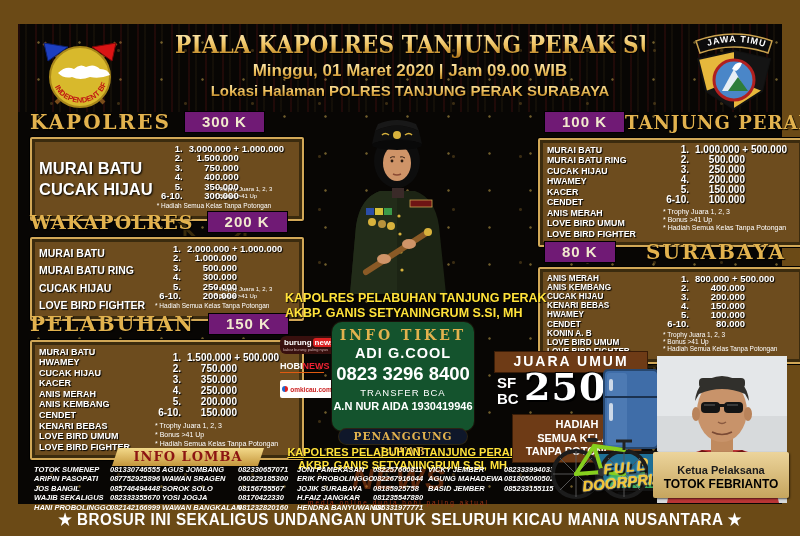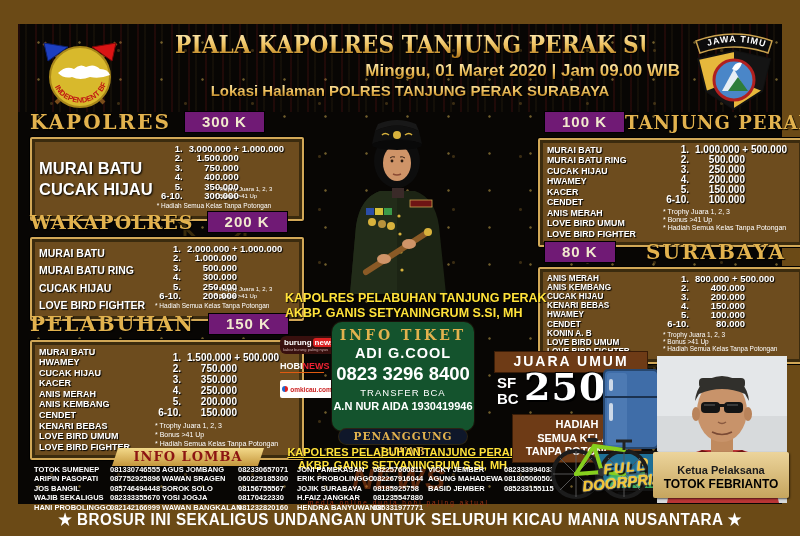--- a/index.html
+++ b/index.html
@@ -12,21 +12,21 @@
   .black-area::before{content:"";position:absolute;left:0;top:0;right:0;height:88px;
     background:repeating-linear-gradient(90deg,rgba(130,25,25,.35) 0 2px,transparent 2px 7px,rgba(210,160,70,.10) 7px 9px,transparent 9px 17px);
     opacity:.55;}
   .orn{position:absolute;opacity:.5;}
   .gold-grad{background:linear-gradient(180deg,#fff3c4 0%,#edbf5b 55%,#a76e12 100%);
     -webkit-background-clip:text;background-clip:text;color:transparent;
     filter:drop-shadow(1px 1px 0 rgba(0,0,0,.9));}
   #title{position:absolute;left:140px;top:30px;width:540px;text-align:center;
     font-family:"DejaVu Serif",serif;font-weight:bold;font-size:25px;white-space:nowrap;
     transform:scaleX(.87);transform-origin:center;}
-  #date-line{position:absolute;left:140px;top:61px;width:540px;text-align:right;
+  #date-line{position:absolute;left:140px;top:61px;width:540px;text-align:center;
     font-weight:bold;font-size:17px;}
   #loc-line{position:absolute;left:140px;top:82px;width:540px;text-align:center;
     font-weight:bold;font-size:15px;}
   #left-logo{position:absolute;left:24px;top:27px;}
   #right-logo{position:absolute;left:682px;top:25px;}
   
   .sec-head{position:absolute;display:flex;align-items:center;height:22px;}
   .sec-title{font-family:"DejaVu Serif",serif;font-weight:bold;color:#e2b24e;letter-spacing:2px;
     font-size:20px;text-shadow:1px 1px 1px #000;white-space:nowrap;}
   .fee-box{background:#701a75;color:#f2e9ce;border:1px solid #000;padding:0 17px;font-size:15px;
@@ -70,21 +70,21 @@
   .stack-notes{margin-top:3px;color:#fff;}
   #panel-pelabuhan .note{font-size:7px;line-height:9px;}
   #panel-tanjung .note{font-size:7px;line-height:8.2px;}
   #panel-surabaya .note{font-size:6.5px;line-height:7px;}
   
   #info-lomba-head{position:absolute;left:112px;top:448px;width:152px;height:18px;
     background:linear-gradient(180deg,#f3d98a,#c5973c);color:#8c1512;font-family:"DejaVu Serif",serif;
     font-weight:bold;font-size:13px;text-align:center;line-height:18px;letter-spacing:1px;
     clip-path:polygon(4% 0,100% 0,96% 100%,0 100%);}
   .cgroup{position:absolute;top:465px;display:flex;flex-direction:column;}
-  .crow{display:flex;font-size:7.5px;font-weight:bold;color:#fff;line-height:9.4px;white-space:nowrap;}
+  .crow{display:flex;font-size:7.5px;font-weight:bold;color:#fff;line-height:9.4px;white-space:nowrap;font-style:italic;}
   .cname{width:76px;flex:0 0 auto;}
   #cg1{left:34px;} #cg2{left:162px;} #cg3{left:297px;} #cg4{left:428px;}
   #watermark-brand{position:absolute;left:352px;top:462px;font-size:30px;font-weight:bold;font-style:italic;
     color:rgba(225,95,25,.38);letter-spacing:1px;}
   #watermark-tagline{position:absolute;left:308px;top:499px;font-size:6.5px;color:#a33414;letter-spacing:2px;}
   
   #officer{position:absolute;left:300px;top:104px;}
   #officer-cap1{position:absolute;left:285px;top:291px;width:225px;text-align:center;font-size:12.5px;
     font-weight:bold;color:#ffe23a;text-shadow:1px 1px 1px #000;white-space:nowrap;}
   #officer-cap2{position:absolute;left:285px;top:306px;width:225px;text-align:center;font-size:12.5px;

